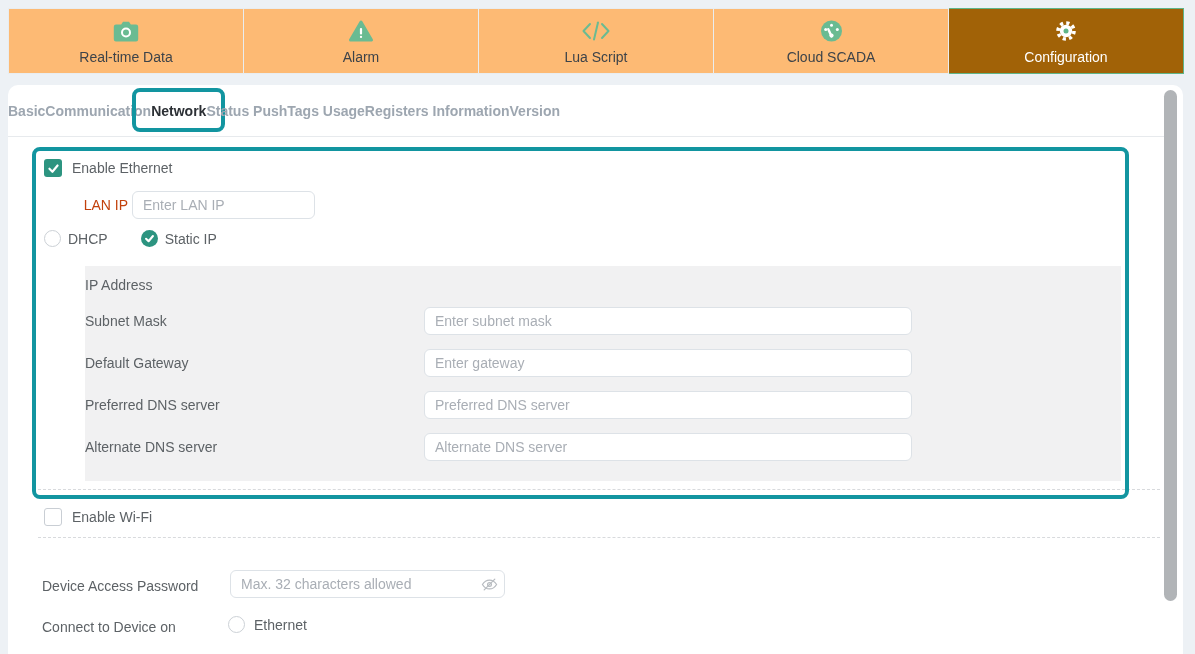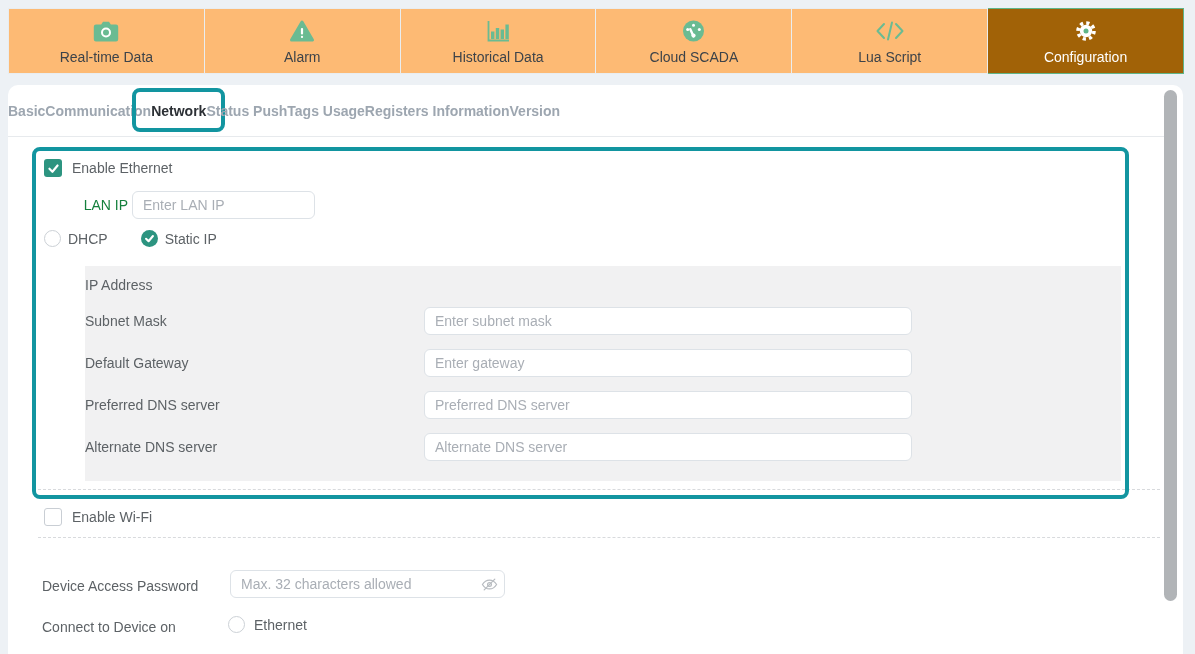--- a/index.html
+++ b/index.html
@@ -50,21 +50,21 @@
     border:4px solid #1295a0; border-radius:8px; pointer-events:none; z-index:3;
   }
 
   .check-row { position:absolute; display:flex; align-items:center; gap:10px; }
   .checkbox { width:18px; height:18px; border-radius:3px; flex:0 0 auto; cursor:pointer; }
   .checkbox.checked { background:#2c9480; display:flex; align-items:center; justify-content:center; }
   .checkbox.unchecked { background:#fff; border:1px solid #c9ced4; }
   .row-label { font-size:14px; color:#5d6266; }
 
   .lanip-row { position:absolute; left:36px; top:106px; display:flex; align-items:center; }
-  .lanip-label { width:84px; text-align:right; font-size:14px; color:#15803d; margin-right:4px; }
+  .lanip-label { width:84px; text-align:right; font-size:14px; color:#c2410c; margin-right:4px; }
 
   .text-input {
     height:28px; border:1px solid #dde2e7; border-radius:6px; background:#fff;
     padding:0 10px; font-size:14px; color:#333; font-family:inherit; outline:none;
   }
   .text-input::placeholder { color:#a9aeb5; opacity:1; }
   .lanip-input { width:183px; }
 
   .radio-row { position:absolute; left:36px; top:145px; display:flex; align-items:center; }
   .radio { width:17px; height:17px; border-radius:50%; flex:0 0 auto; cursor:pointer; }
@@ -116,56 +116,44 @@
       <span class="nav-icon">
         <svg width="26" height="24" viewBox="0 0 26 24">
           <path fill="#6abb92" stroke="#6abb92" stroke-width="3" stroke-linejoin="round" d="M13 3 23.5 21H2.5z"></path>
           <rect x="11.9" y="9" width="2.2" height="6.4" rx="1" fill="#fff"></rect>
           <rect x="11.9" y="16.8" width="2.2" height="2.3" rx="1" fill="#fff"></rect>
         </svg>
       </span>
       <span class="nav-label">Alarm</span>
     </div>
 
-    <div class="nav-tab">
-      <span class="nav-icon">
-        <svg width="26" height="24" viewBox="0 0 26 24">
-          <path d="M3.5 2v19.5H24" fill="none" stroke="#6abb92" stroke-width="1.8"></path>
-          <rect x="6" y="12.5" width="3.4" height="7.5" fill="#6abb92"></rect>
-          <rect x="10.8" y="9" width="3.4" height="11" fill="#6abb92"></rect>
-          <rect x="15.6" y="10.5" width="3.4" height="9.5" fill="#6abb92"></rect>
-          <rect x="20.4" y="5.5" width="3.4" height="14.5" fill="#6abb92"></rect>
-        </svg>
-      </span>
-      <span class="nav-label">Historical Data</span>
+
+    <div class="nav-tab">
+      <span class="nav-icon">
+        <svg width="30" height="22" viewBox="0 0 30 22" fill="none" stroke="#6abb92" stroke-width="2" stroke-linecap="round" stroke-linejoin="round">
+          <path d="M9 4 2.5 11 9 18"></path>
+          <path d="M21 4 27.5 11 21 18"></path>
+          <path d="M17 2.5 13 19.5"></path>
+        </svg>
+      </span>
+      <span class="nav-label">Lua Script</span>
     </div>
 
     <div class="nav-tab">
       <span class="nav-icon">
         <svg width="25" height="24" viewBox="0 0 25 24">
           <circle cx="12.5" cy="12" r="10.5" fill="#6abb92"></circle>
           <circle cx="6.7" cy="10.5" r="1.5" fill="#fff"></circle>
           <circle cx="12.5" cy="6.3" r="1.5" fill="#fff"></circle>
           <circle cx="18.3" cy="10.5" r="1.5" fill="#fff"></circle>
           <path d="M12.5 17.2 9.3 10.2" stroke="#fff" stroke-width="2.4" stroke-linecap="round"></path>
           <circle cx="12.5" cy="16.6" r="2.1" fill="#fff"></circle>
         </svg>
       </span>
       <span class="nav-label">Cloud SCADA</span>
-    </div>
-
-    <div class="nav-tab">
-      <span class="nav-icon">
-        <svg width="30" height="22" viewBox="0 0 30 22" fill="none" stroke="#6abb92" stroke-width="2" stroke-linecap="round" stroke-linejoin="round">
-          <path d="M9 4 2.5 11 9 18"></path>
-          <path d="M21 4 27.5 11 21 18"></path>
-          <path d="M17 2.5 13 19.5"></path>
-        </svg>
-      </span>
-      <span class="nav-label">Lua Script</span>
     </div>
 
     <div class="nav-tab active">
       <span class="nav-icon">
         <svg width="24" height="24" viewBox="0 0 24 24">
           <circle cx="12" cy="12" r="8" fill="none" stroke="#fff" stroke-width="3.6" stroke-dasharray="3.2 3.08"></circle>
           <circle cx="12" cy="12" r="6.2" fill="#fff"></circle>
           <circle cx="12" cy="12" r="2.5" fill="#5fb588"></circle>
         </svg>
       </span>

